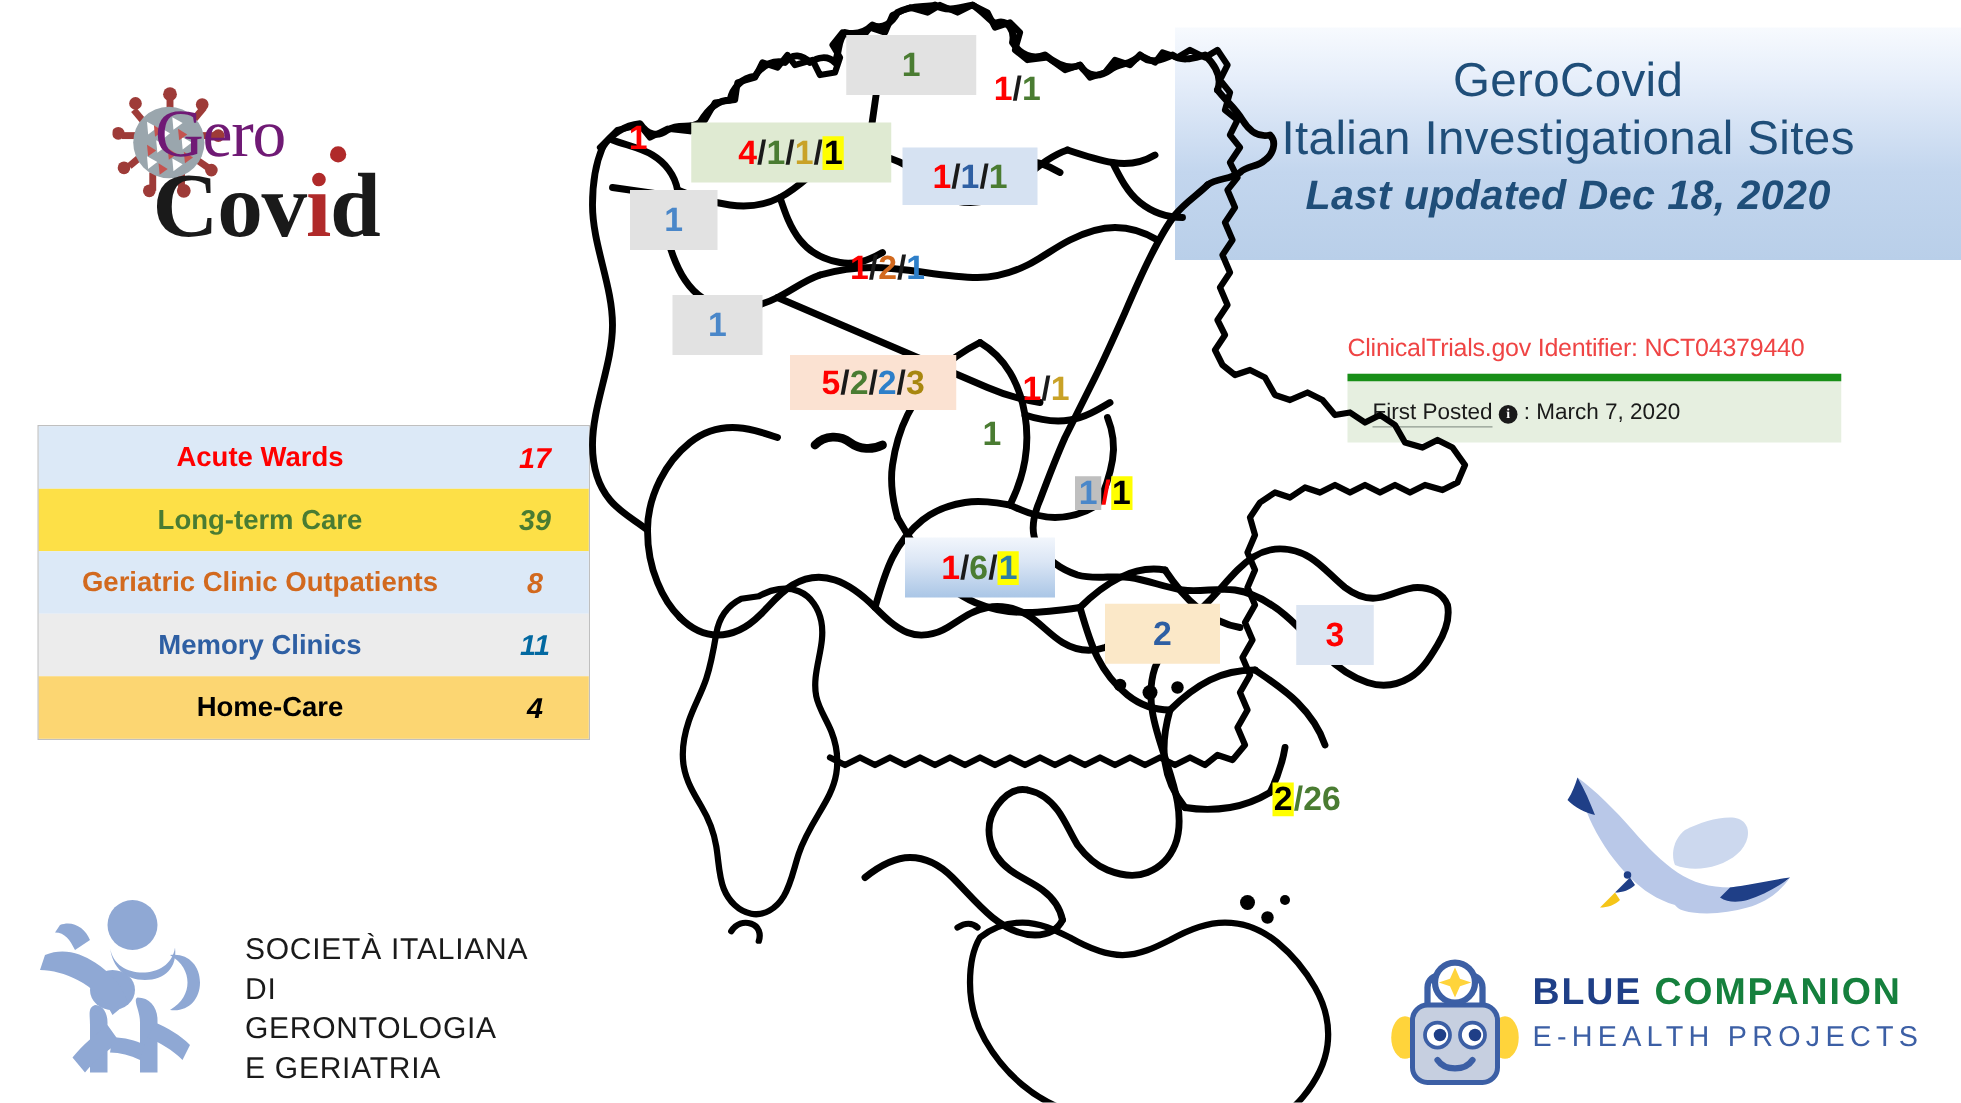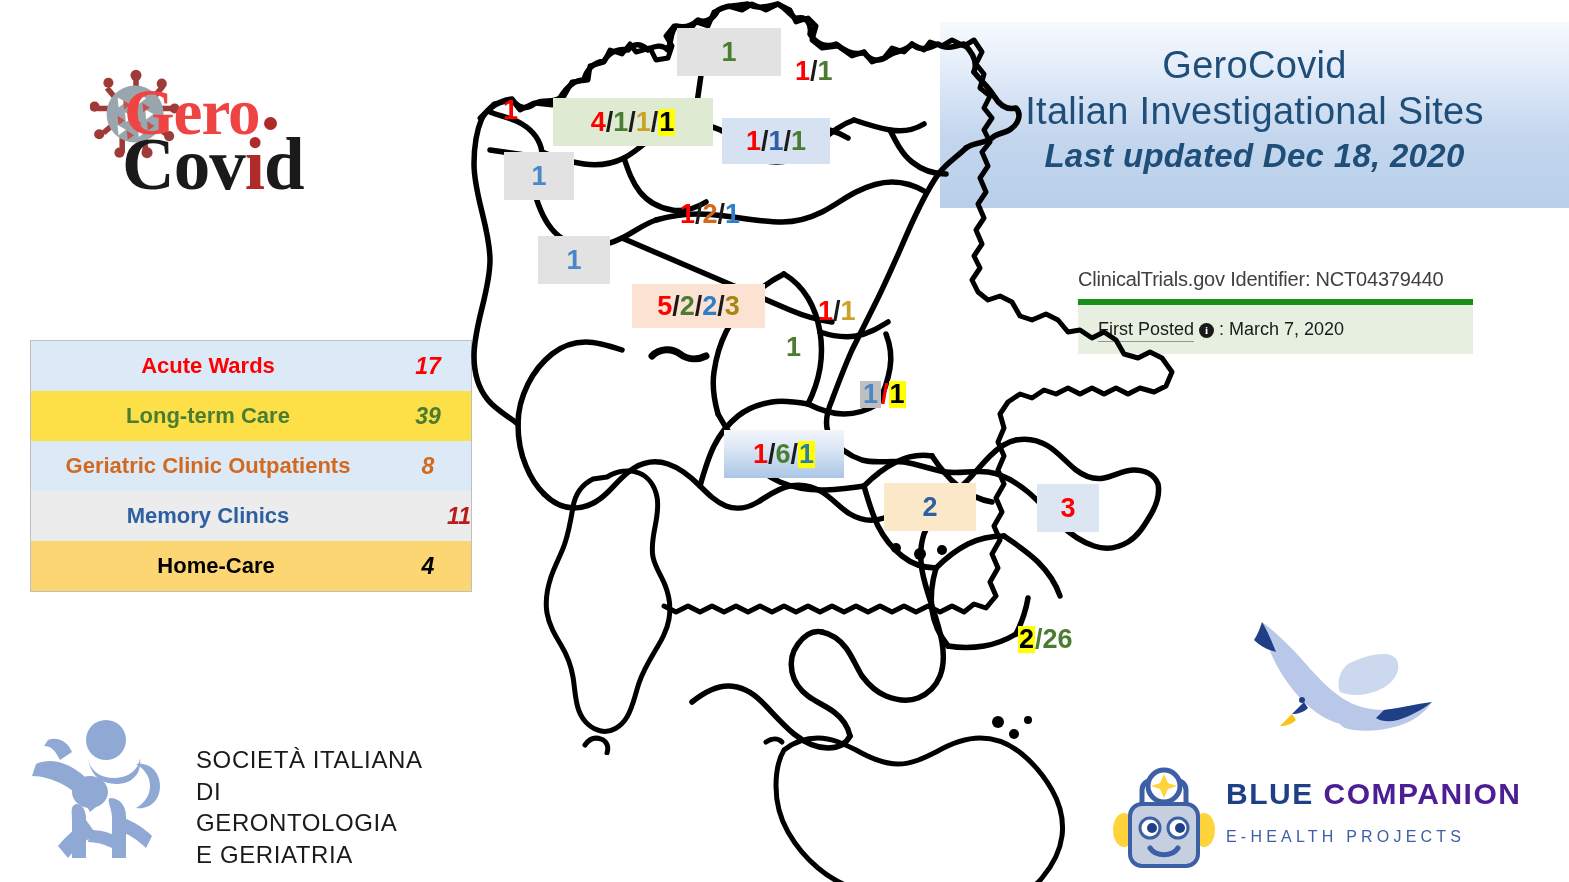--- a/index.html
+++ b/index.html
@@ -11,21 +11,21 @@
     overflow:hidden;
   }
   .abs{position:absolute;}
 
   
   #gerocovid-logo{left:82px;top:62px;width:265px;height:145px;}
   #gerocovid-logo .virus{position:absolute;left:8px;top:6px;width:92px;height:92px;}
   #gerocovid-logo .word-gero{
     position:absolute;left:42px;top:18px;
     font-family:"Liberation Serif", serif;
-    font-size:65px;font-weight:700;color:#ef4444;letter-spacing:-1px;
+    font-size:54px;font-weight:400;color:#701a75;letter-spacing:-1px;
     line-height:1;
   }
   #gerocovid-logo .word-covid{
     position:absolute;left:40px;top:66px;
     font-family:"Liberation Serif", serif;
     font-size:73px;font-weight:700;color:#1a1a1a;letter-spacing:-1px;
     line-height:1;
   }
   #gerocovid-logo .red-i{color:#b02a2a;}
   #gerocovid-logo .odot{
@@ -65,21 +65,21 @@
     box-sizing:border-box;
     padding-top:20px;
   }
   #title-banner .l1{font-size:38px;line-height:1.22;letter-spacing:.3px;}
   #title-banner .l2{font-size:38px;line-height:1.22;letter-spacing:.3px;}
   #title-banner .l3{font-size:33px;font-style:italic;font-weight:700;line-height:1.28;letter-spacing:.3px;}
 
   
   #ct-box{left:1078px;top:268px;width:395px;}
   #ct-box .ct-id{
-    font-size:20px;color:#404040;letter-spacing:-.2px;
+    font-size:20px;color:#ef4444;letter-spacing:-.2px;
     margin-bottom:8px;white-space:nowrap;
   }
   #ct-box .ct-panel{
     background:#e6efe0;
     border-top:6px solid #188f18;
     padding:14px 18px 14px 20px;
     box-sizing:border-box;
   }
   #ct-box .ct-line{font-size:18px;color:#1a1a1a;margin:0 0 10px 0;white-space:nowrap;}
   #ct-box .ct-line:last-child{margin-bottom:0;}
@@ -114,22 +114,22 @@
     position:absolute;left:168px;top:32px;
     font-family:"Liberation Sans", sans-serif;
     font-size:24px;color:#1a1a1a;line-height:1.32;letter-spacing:.6px;
   }
 
   
   #bluecompanion-logo{left:1108px;top:614px;width:440px;height:256px;}
   #bc-wordmark{position:absolute;left:118px;top:164px;}
   #bc-wordmark .bc-l1{font-size:30px;font-weight:700;letter-spacing:1.5px;line-height:1.05;}
   #bc-wordmark .bc-blue{color:#1f3f87;}
-  #bc-wordmark .bc-light{color:#4c1d95;}
-  #bc-wordmark .bc-l2{font-size:16px;color:#3c5fa5;letter-spacing:4.2px;line-height:1.35;margin-top:16px;}
+  #bc-wordmark .bc-light{color:#15803d;}
+  #bc-wordmark .bc-l2{font-size:23px;color:#3c5fa5;letter-spacing:4.2px;line-height:1.35;margin-top:4px;}
 </style>
 </head>
 <body>
 
 <div class="abs" id="gerocovid-logo">
   <svg class="virus" viewBox="0 0 100 100">
     <g fill="#9e3b38">
       <circle cx="50" cy="8" r="6"></circle>
         <circle cx="78" cy="17" r="5.5"></circle>
       <circle cx="92" cy="44" r="5.5"></circle>
@@ -181,21 +181,21 @@
     <div class="row" style="background: #fde047;">
       <div class="lab" style="color: rgb(74, 124, 50);">Long-term Care</div>
       <div class="val" style="color: rgb(74, 124, 50);">39</div>
     </div>
     <div class="row" style="background: rgb(220, 233, 247); justify-content: space-between;">
       <div class="lab" style="color: rgb(210, 105, 30);">Geriatric Clinic Outpatients</div>
       <div class="val" style="color: rgb(210, 105, 30);">8</div>
     </div>
     <div class="row" style="background: rgb(236, 236, 236);">
       <div class="lab" style="color: rgb(46, 95, 163);">Memory Clinics</div>
-      <div class="val" style="color: #b91c1c; text-align: right;">11</div>
+      <div class="val" style="color: #0369a1;">11</div>
     </div>
     <div class="row" style="background: rgb(252, 214, 114);">
       <div class="lab" style="color: rgb(0, 0, 0); padding-left: 16px;">Home-Care</div>
       <div class="val" style="color: rgb(0, 0, 0);">4</div>
     </div>
   </div>
 
 <div class="abs" id="title-banner">
   <div class="l1">GeroCovid</div>
   <div class="l2">Italian Investigational Sites</div>

